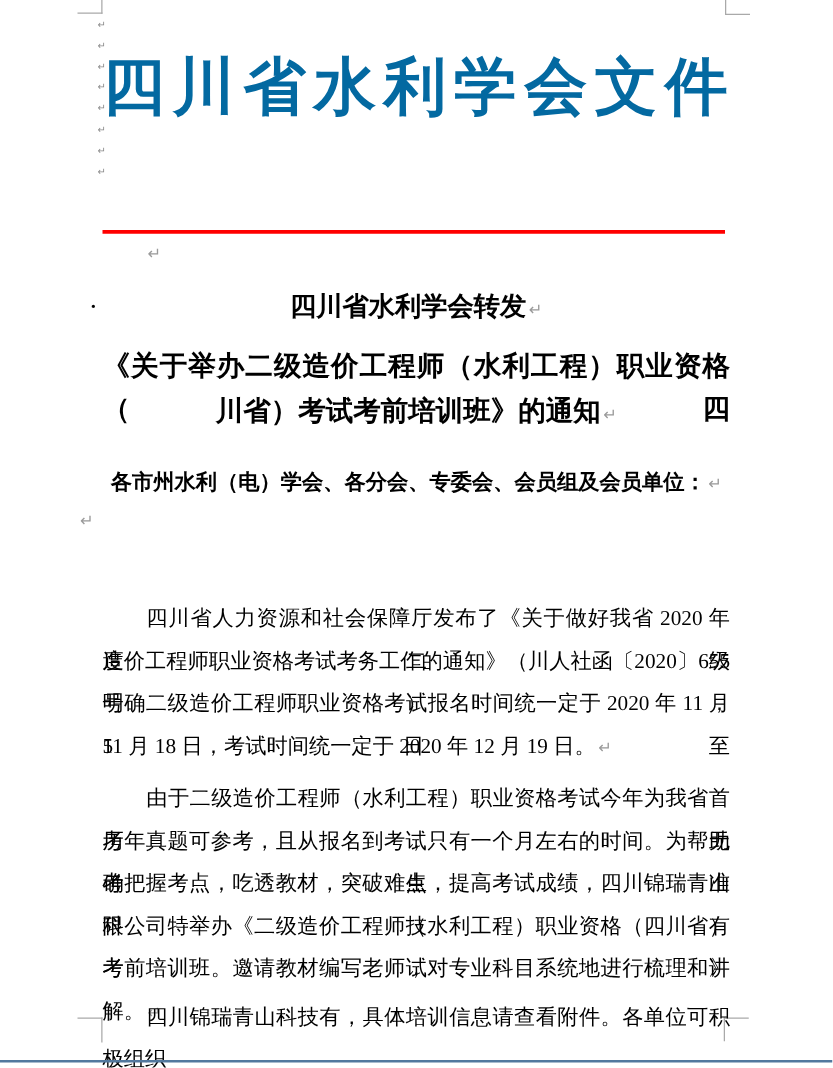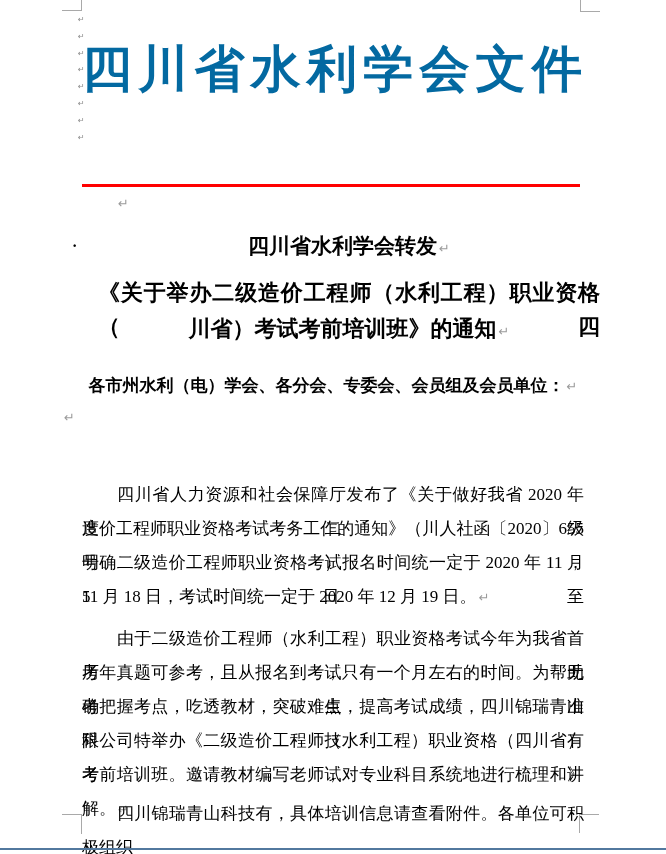--- a/index.html
+++ b/index.html
@@ -44,21 +44,20 @@
     width: 498px;
     height: 3px;
     background: #ff0000;
   }
 
   
   .doc-title {
     font-family: "Liberation Sans", "DejaVu Sans", sans-serif;
     font-weight: bold;
     color: #000;
-    margin-left: 16px;
   }
   .title-l1 { top: 231px; font-size: 21px; line-height: 30px; text-align: center; }
   .title-l2 { top: 276px; font-size: 22px; line-height: 34px; text-align: justify; text-align-last: justify; }
   .title-l3 { top: 312px; font-size: 22px; line-height: 34px; text-align: center; }
 
   .addressee {
     top: 375px;
     font-family: "Liberation Sans", "DejaVu Sans", sans-serif;
     font-weight: bold;
     font-size: 17px;

